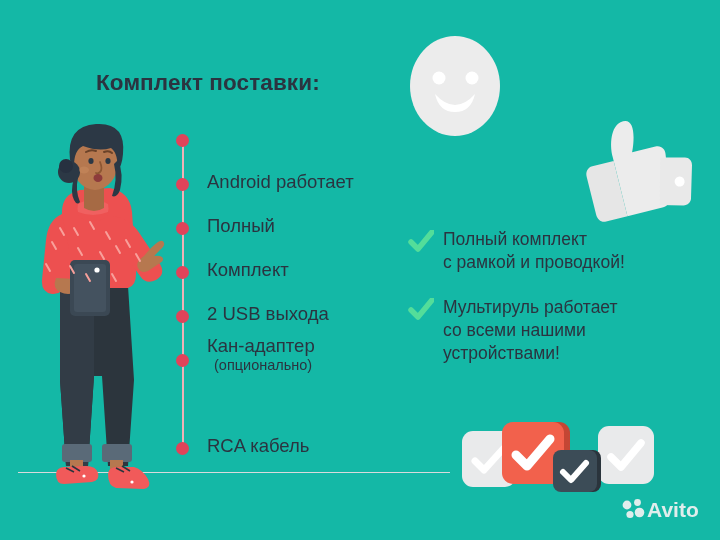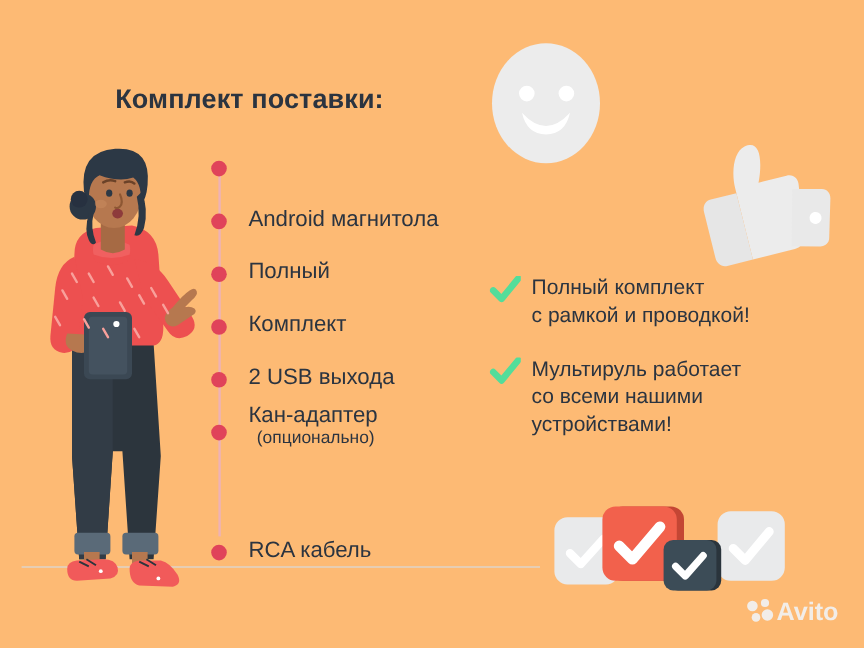--- a/index.html
+++ b/index.html
@@ -4,21 +4,21 @@
 <style>
   html, body {
     margin: 0;
     padding: 0;
     background: #ffffff;
   }
   #stage {
     position: relative;
     width: 720px;
     height: 540px;
-    background: #fdba74;
+    background: #14b8a6;
     overflow: hidden;
     font-family: "Liberation Sans", "DejaVu Sans", sans-serif;
     -webkit-font-smoothing: antialiased;
   }
 
   
   .deco { position: absolute; pointer-events: none; }
 
   #smiley-deco { left: 406px; top: 32px; width: 98px; height: 114px; }
   #thumb-deco  { left: 576px; top: 112px; width: 118px; height: 112px; }
@@ -276,21 +276,21 @@
 
   <div id="kit-list">
     <div id="timeline-rail"></div>
 
     <div class="kit-item" style="top:0px;">
       <span class="kit-bullet"></span>
     </div>
 
     <div class="kit-item" style="top:44px;">
       <span class="kit-bullet"></span>
-      <span class="kit-label">Android магнитола</span>
+      <span class="kit-label">Android работает</span>
     </div>
 
     <div class="kit-item" style="top:88px;">
       <span class="kit-bullet"></span>
       <span class="kit-label">Полный</span>
     </div>
 
     <div class="kit-item" style="top:132px;">
       <span class="kit-bullet"></span>
       <span class="kit-label">Комплект</span>
@@ -301,21 +301,21 @@
       <span class="kit-label">2 USB выхода</span>
     </div>
 
     <div class="kit-item" style="top:220px;">
       <span class="kit-bullet"></span>
       <span class="kit-label" style="top:-14px;">Кан-адаптер</span>
       <span class="kit-sub" style="top:8px;">(опционально)</span>
     </div>
 
 
-    <div class="kit-item" style="top:320px;">
+    <div class="kit-item" style="top:308px;">
       <span class="kit-bullet"></span>
       <span class="kit-label">RCA кабель</span>
     </div>
   </div>
 
   <div id="benefits">
 
     <div class="benefit">
       <span class="benefit-check">
         <svg viewBox="0 0 26 24" width="26" height="24" aria-hidden="true">

